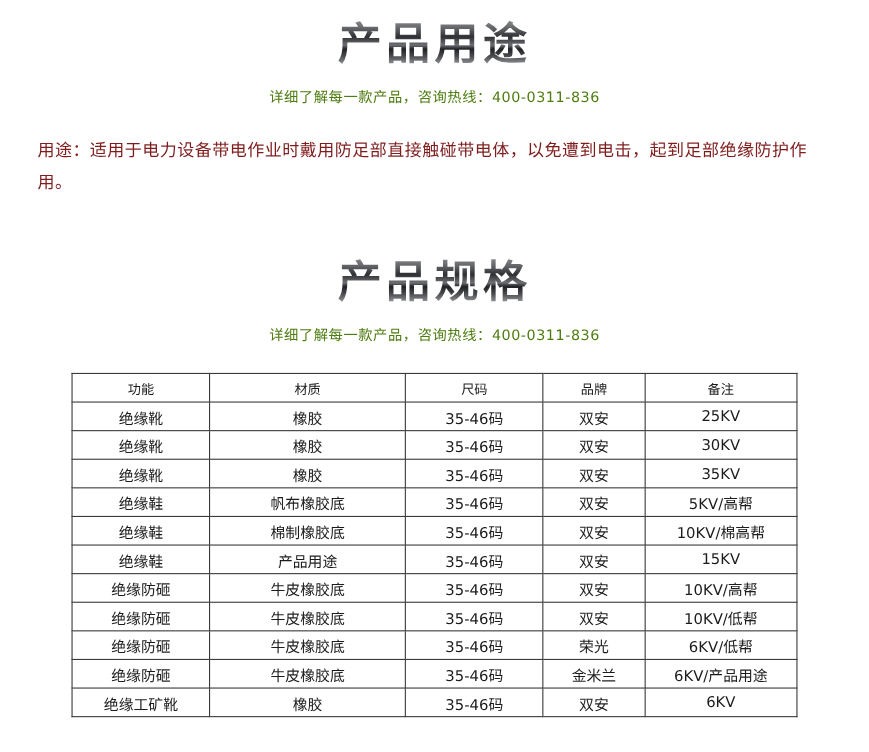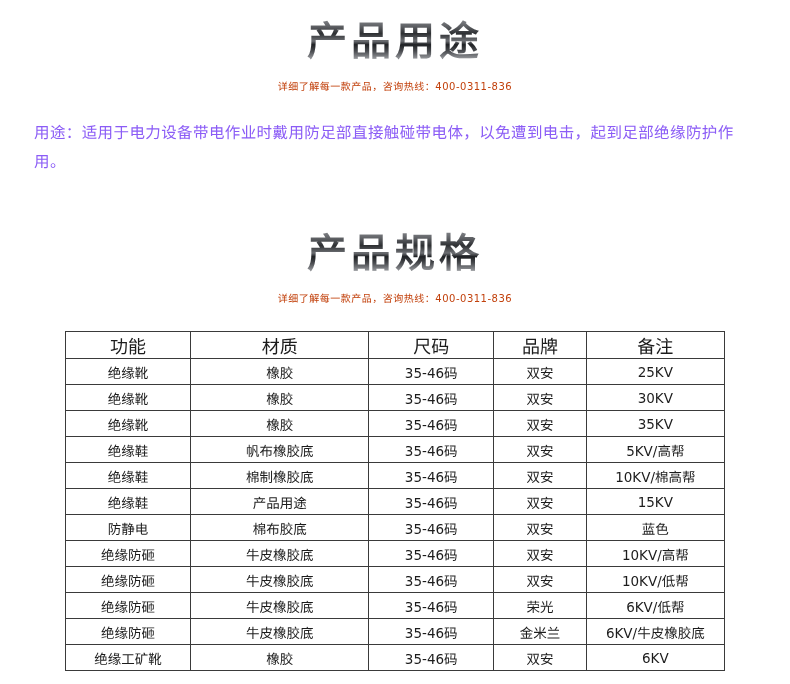--- a/index.html
+++ b/index.html
@@ -44,31 +44,31 @@
     -webkit-background-clip: text;
     background-clip: text;
     color: transparent;
     line-height: 1.15;
   }
   .title-wrap {
     text-align: center;
   }
   .subtitle {
     text-align: center;
-    font-size: 10px;
-    color: #c2410c;
+    font-size: 13px;
+    color: #4d7c0f;
     margin-top: 14px;
     letter-spacing: 0.5px;
   }
 
   .usage-block {
     margin: 26px 34px 0 34px;
     font-size: 15.5px;
     line-height: 1.85;
-    color: #8b5cf6;
+    color: #7f1d1d;
     letter-spacing: 0.4px;
   }
 
   .title-1 { margin-top: 18px; }
   .title-2 { margin-top: 54px; }
 
   
   .table-wrap {
     margin: 26px auto 0 auto;
     width: 660px;
@@ -84,21 +84,21 @@
     text-align: center;
     font-size: 13.5px;
     font-weight: normal;
     color: #1c1c1c;
     height: 25px;
     padding: 0 2px;
     white-space: nowrap;
     overflow: hidden;
   }
   table.spec th {
-    font-size: 18px;
+    font-size: 12px;
   }
   col.c-func { width: 19%; }
   col.c-mat  { width: 27%; }
   col.c-size { width: 19%; }
   col.c-brand{ width: 14%; }
   col.c-note { width: 21%; }
 </style>
 </head>
 <body>
 
@@ -171,27 +171,20 @@
             <td>10KV/棉高帮</td>
           </tr>
           <tr>
             <td>绝缘鞋</td>
             <td>产品用途</td>
             <td>35-46码</td>
             <td>双安</td>
             <td>15KV</td>
           </tr>
           <tr>
-            <td>防静电</td>
-            <td>棉布胶底</td>
-            <td>35-46码</td>
-            <td>双安</td>
-            <td>蓝色</td>
-          </tr>
-          <tr>
             <td>绝缘防砸</td>
             <td>牛皮橡胶底</td>
             <td>35-46码</td>
             <td>双安</td>
             <td>10KV/高帮</td>
           </tr>
           <tr>
             <td>绝缘防砸</td>
             <td>牛皮橡胶底</td>
             <td>35-46码</td>
@@ -203,21 +196,21 @@
             <td>牛皮橡胶底</td>
             <td>35-46码</td>
             <td>荣光</td>
             <td>6KV/低帮</td>
           </tr>
           <tr>
             <td>绝缘防砸</td>
             <td>牛皮橡胶底</td>
             <td>35-46码</td>
             <td>金米兰</td>
-            <td>6KV/牛皮橡胶底</td>
+            <td>6KV/产品用途</td>
           </tr>
           <tr>
             <td>绝缘工矿靴</td>
             <td>橡胶</td>
             <td>35-46码</td>
             <td>双安</td>
             <td>6KV</td>
           </tr>
         </tbody>
     </table>

